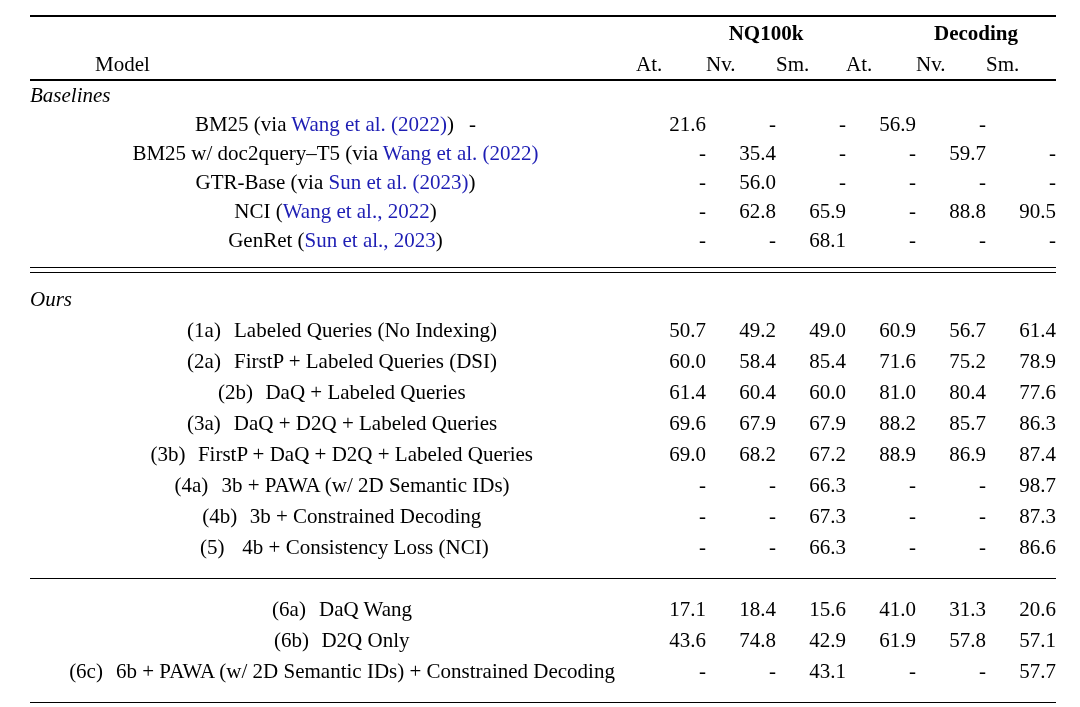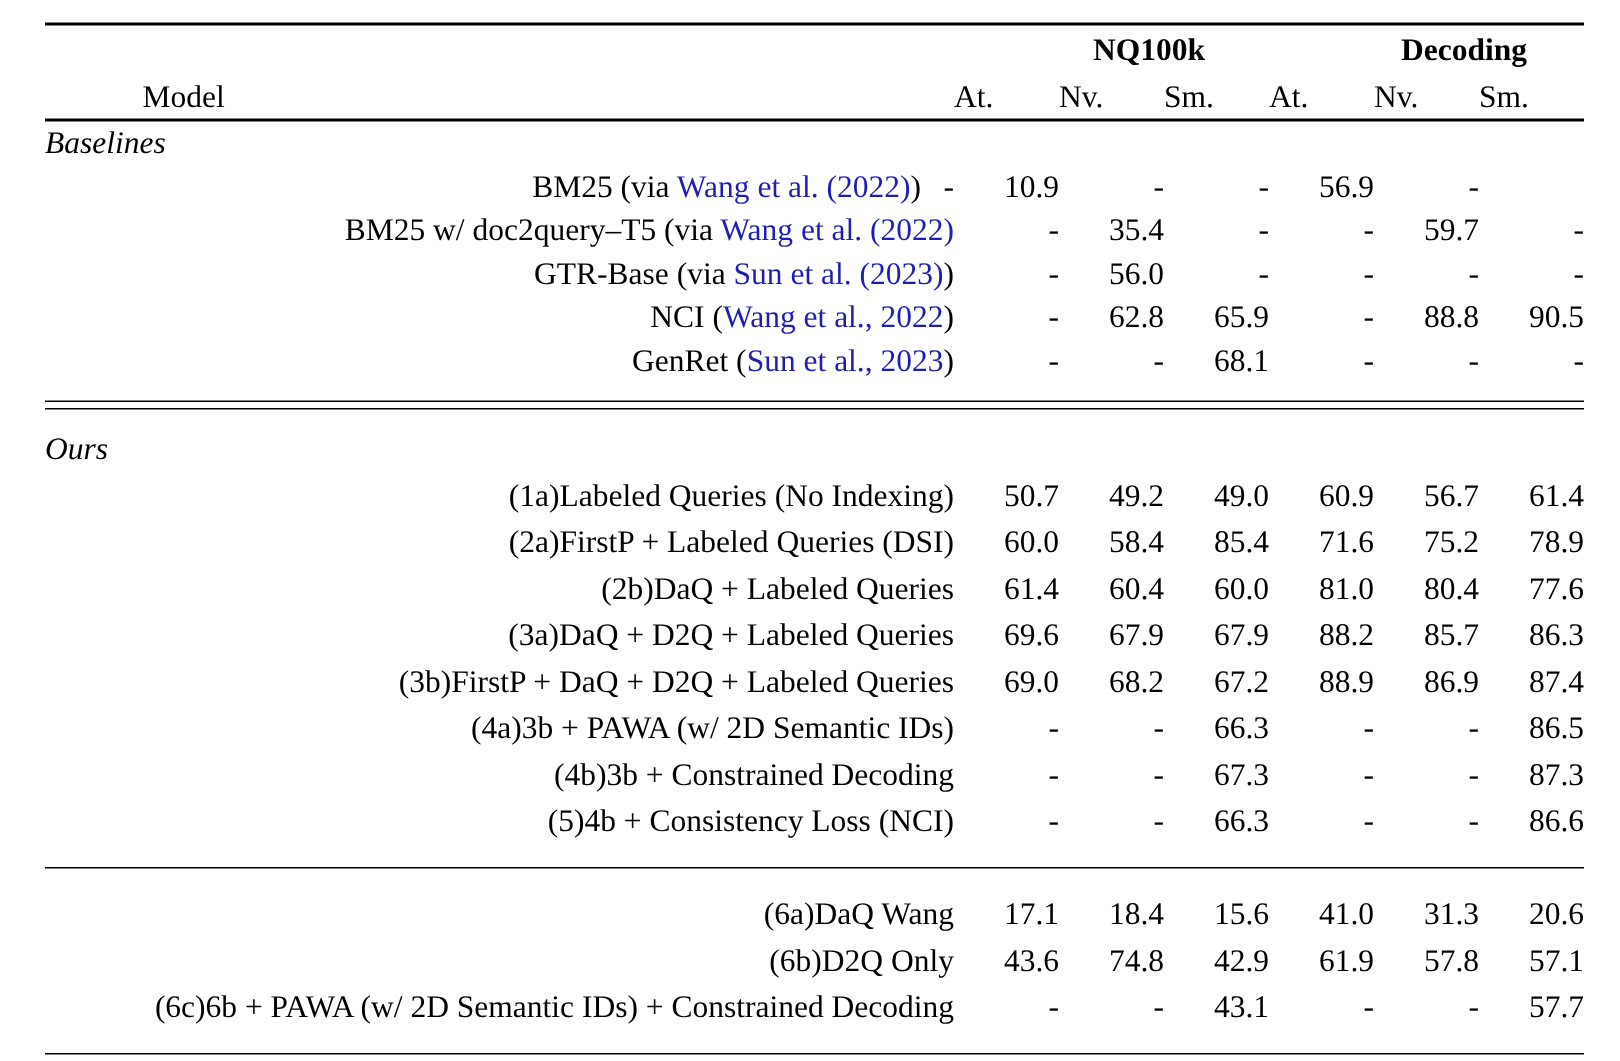--- a/index.html
+++ b/index.html
@@ -23,21 +23,21 @@
   tr.rule-thin td div{height:1px;background:#000;}
   tr.rule-double td div{height:4px;border-top:1px solid #000;border-bottom:1px solid #000;}
   tr.rule-top,tr.rule-thick,tr.rule-thin,tr.rule-double{height:auto;}
   tr.group-row{height:32px;}
   tr.group-row th{font-weight:bold;text-align:center;padding-left:50px;font-size:21px;}
   tr.cols-row{height:30px;}
   th.model-h{text-align:left;padding-left:65px;font-weight:normal;}
   th.num-h{text-align:left;font-weight:normal;}
   
   td.num{text-align:right;}
-  td.model{text-align:right;padding-left:5px;}
+  td.model{text-align:center;padding-left:5px;}
   .rid{display:inline-block;width:60px;}
   tr.section-label td{font-style:italic;}
   tbody.sec-baselines tr{height:29px;font-family:Liberation Serif, serif;}
   tbody.sec-ours tr{height:31px;}
   tbody.sec-ablate tr{height:31px;}
   .cite{color:#1e1eb4;}
   .trail{margin-left:15px;}
 </style>
 </head>
 <body>
@@ -80,21 +80,21 @@
           </td>
         </tr>
   </thead>
 
   <tbody class="sec-baselines">
     <tr class="section-label">
       <td colspan="7">Baselines</td>
     </tr>
     <tr>
       <td class="model"><span>BM25 (via </span><span class="cite">Wang et al. (2022)</span><span>)</span><span class="trail">-</span></td>
-      <td class="num">10.9</td>
+      <td class="num">21.6</td>
       <td class="num">-</td>
       <td class="num">-</td>
       <td class="num">56.9</td>
       <td class="num">-</td>
       <td class="num"></td>
     </tr>
     <tr>
       <td class="model"><span>BM25 w/ doc2query–T5 (via </span><span class="cite">Wang et al. (2022)</span><span></span></td>
       <td class="num">-</td>
       <td class="num">35.4</td>
@@ -186,21 +186,21 @@
       <td class="num">86.9</td>
       <td class="num">87.4</td>
     </tr>
     <tr>
       <td class="model"><span class="rid">(4a)</span><span>3b + PAWA (w/ 2D Semantic IDs)</span></td>
       <td class="num">-</td>
       <td class="num">-</td>
       <td class="num">66.3</td>
       <td class="num">-</td>
       <td class="num">-</td>
-      <td class="num">86.5</td>
+      <td class="num">98.7</td>
     </tr>
     <tr>
       <td class="model"><span class="rid">(4b)</span><span>3b + Constrained Decoding</span></td>
       <td class="num">-</td>
       <td class="num">-</td>
       <td class="num">67.3</td>
       <td class="num">-</td>
       <td class="num">-</td>
       <td class="num">87.3</td>
     </tr>

